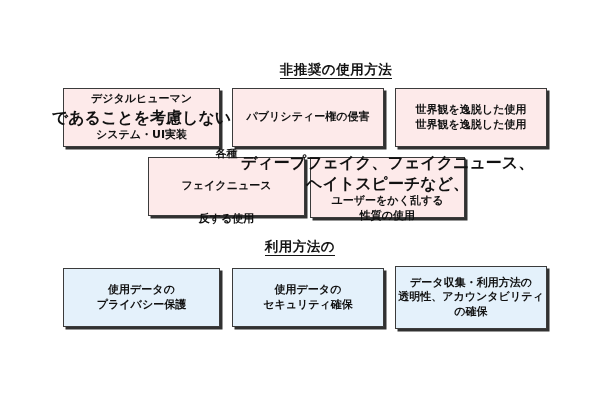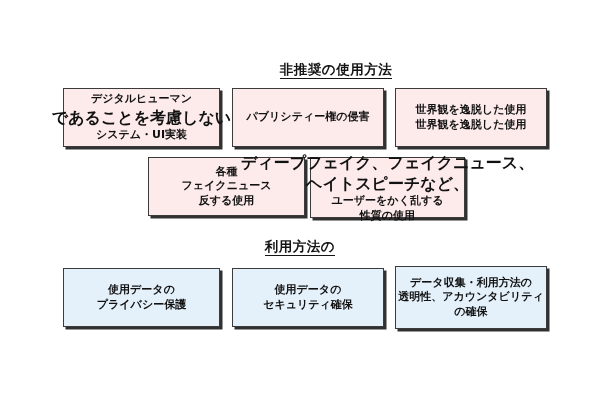--- a/index.html
+++ b/index.html
@@ -72,21 +72,21 @@
     font-size: 16px;
     font-weight: bold;
   }
 
   
   #box-digital-human   { left: 63px;  top: 88px;  width: 157px; height: 59px; }
   #box-publicity-right { left: 232px; top: 88px;  width: 152px; height: 59px; }
   #box-worldview       { left: 395px; top: 88px;  width: 152px; height: 59px; }
 
   
-  #box-guidelines      { left: 148px; top: 157px; width: 157px; height: 59px; }
+  #box-guidelines      { left: 148px; top: 157px; width: 157px; height: 59px; gap: 18px; }
   #box-deepfake        { left: 310px; top: 157px; width: 155px; height: 61px; }
 
   
   #box-privacy         { left: 63px;  top: 268px; width: 157px; height: 59px; }
   #box-security        { left: 232px; top: 268px; width: 152px; height: 59px; }
   #box-transparency    { left: 395px; top: 266px; width: 152px; height: 63px; }
 </style>
 </head>
 <body>
 

